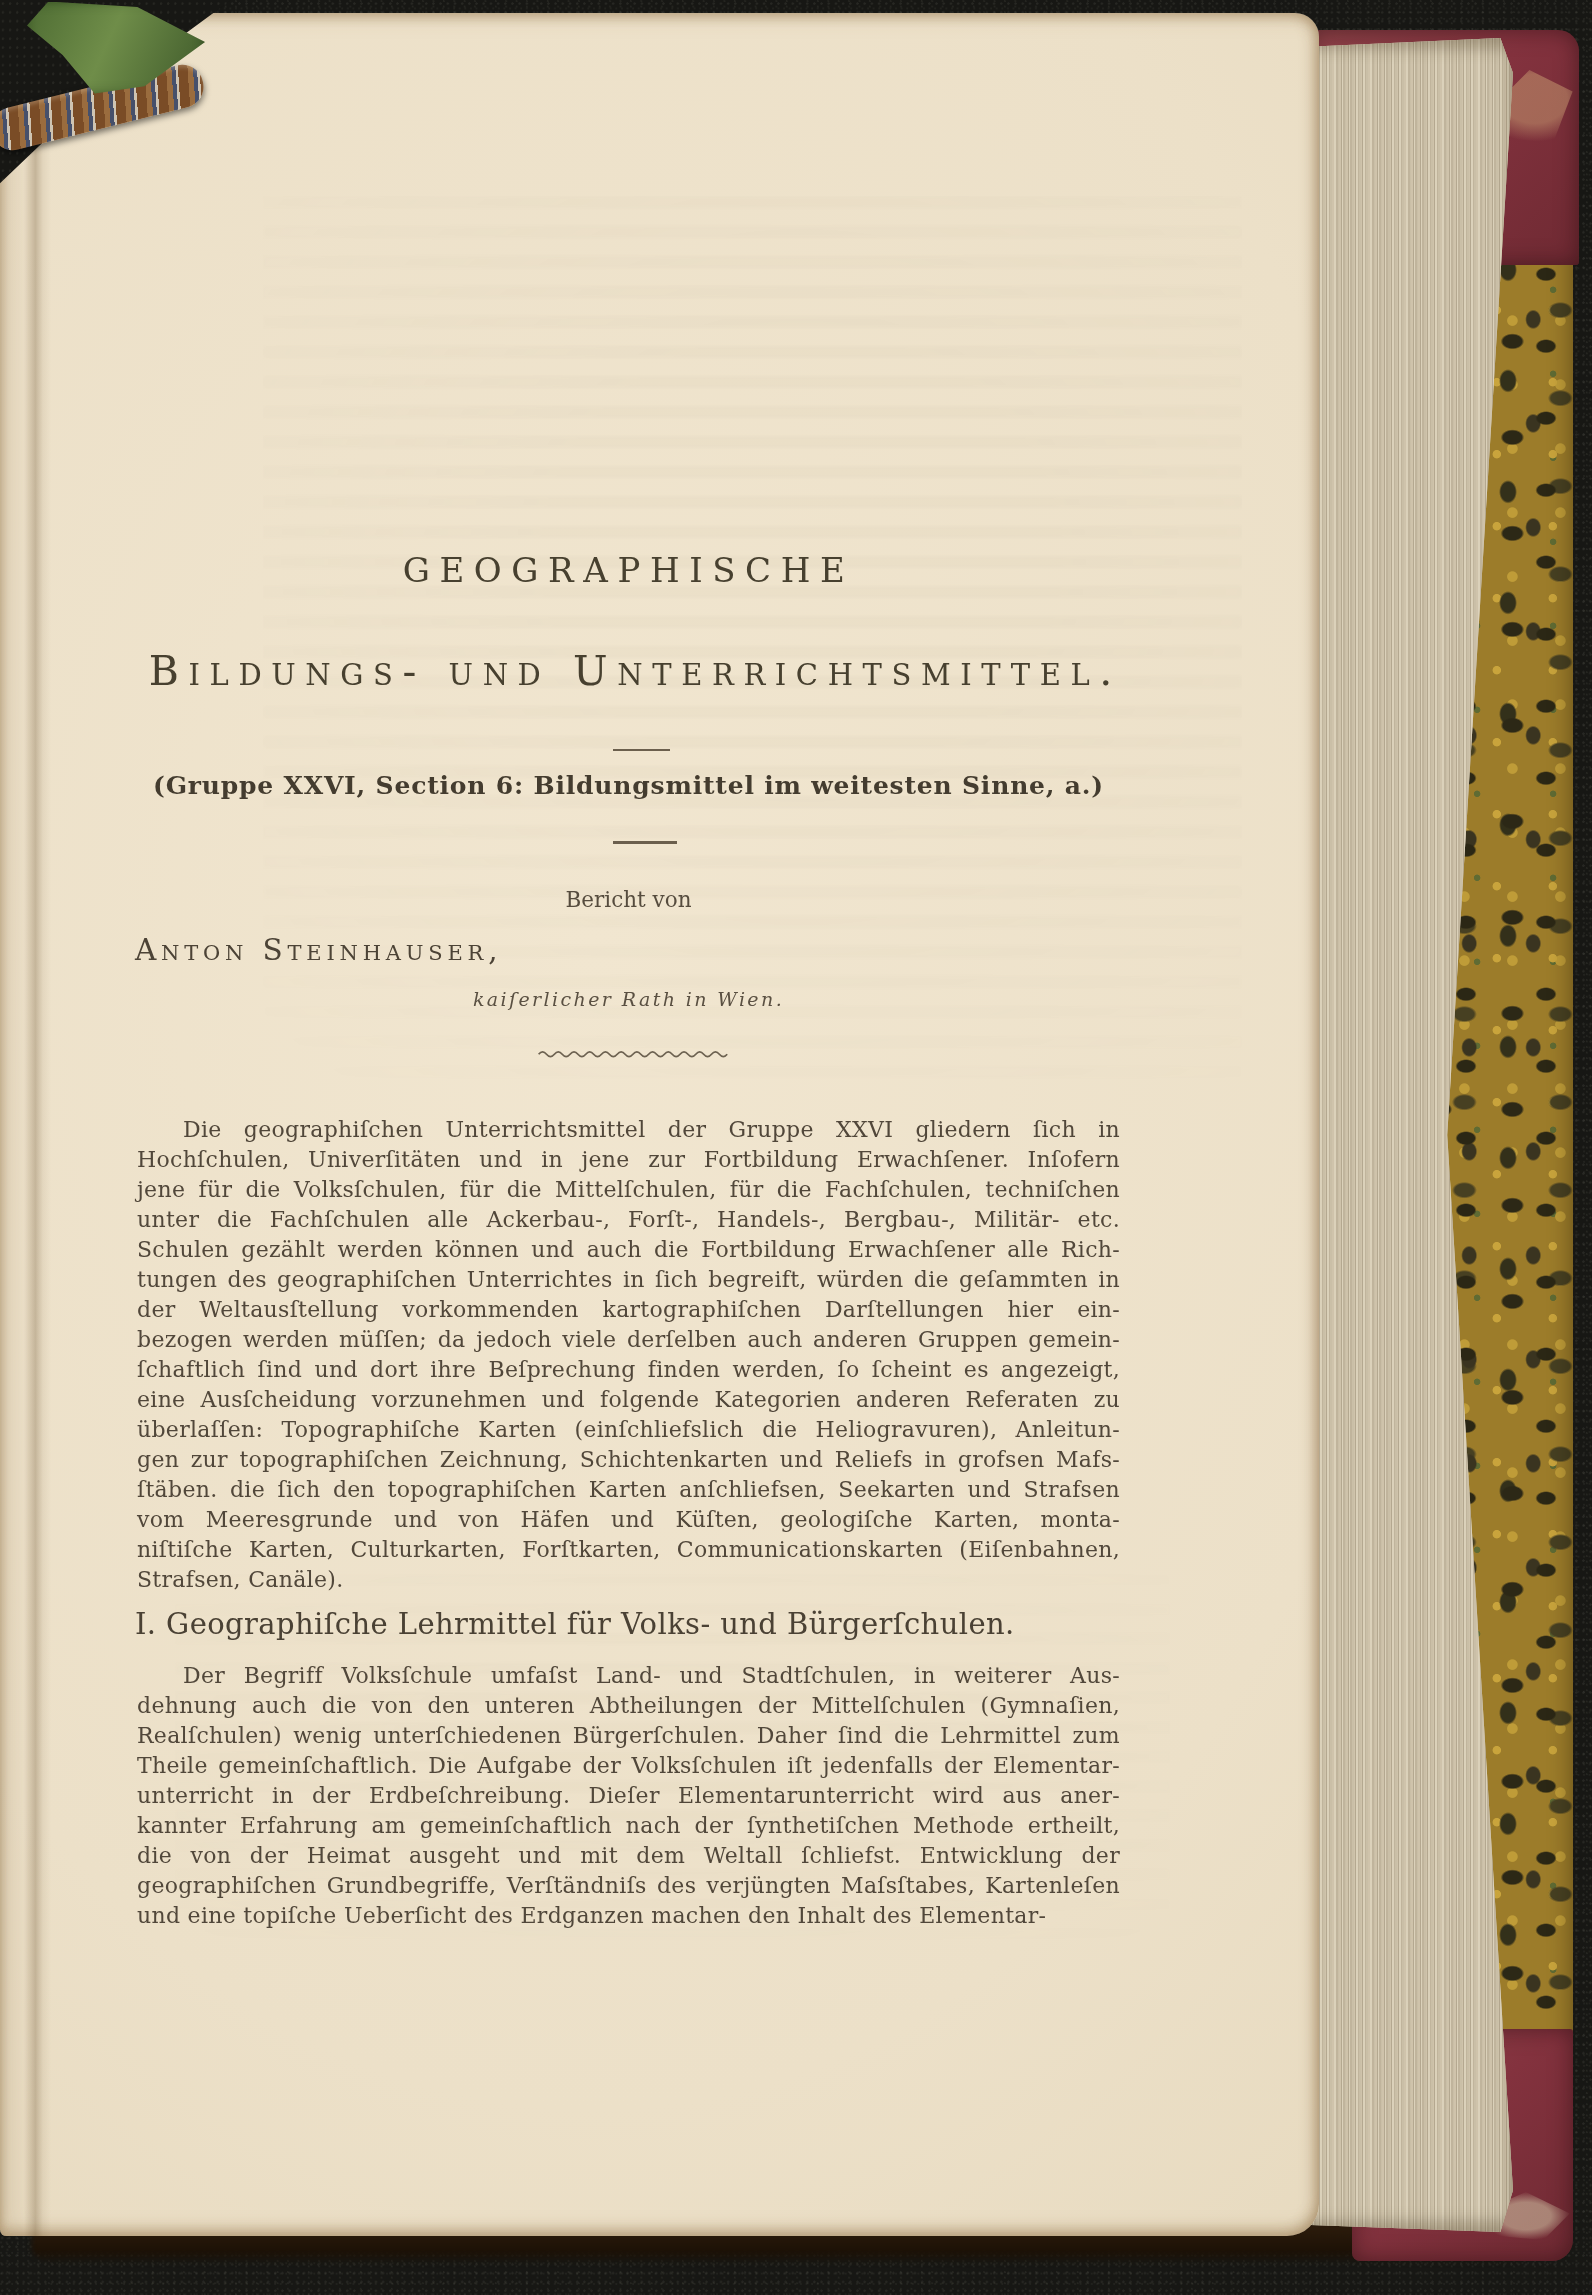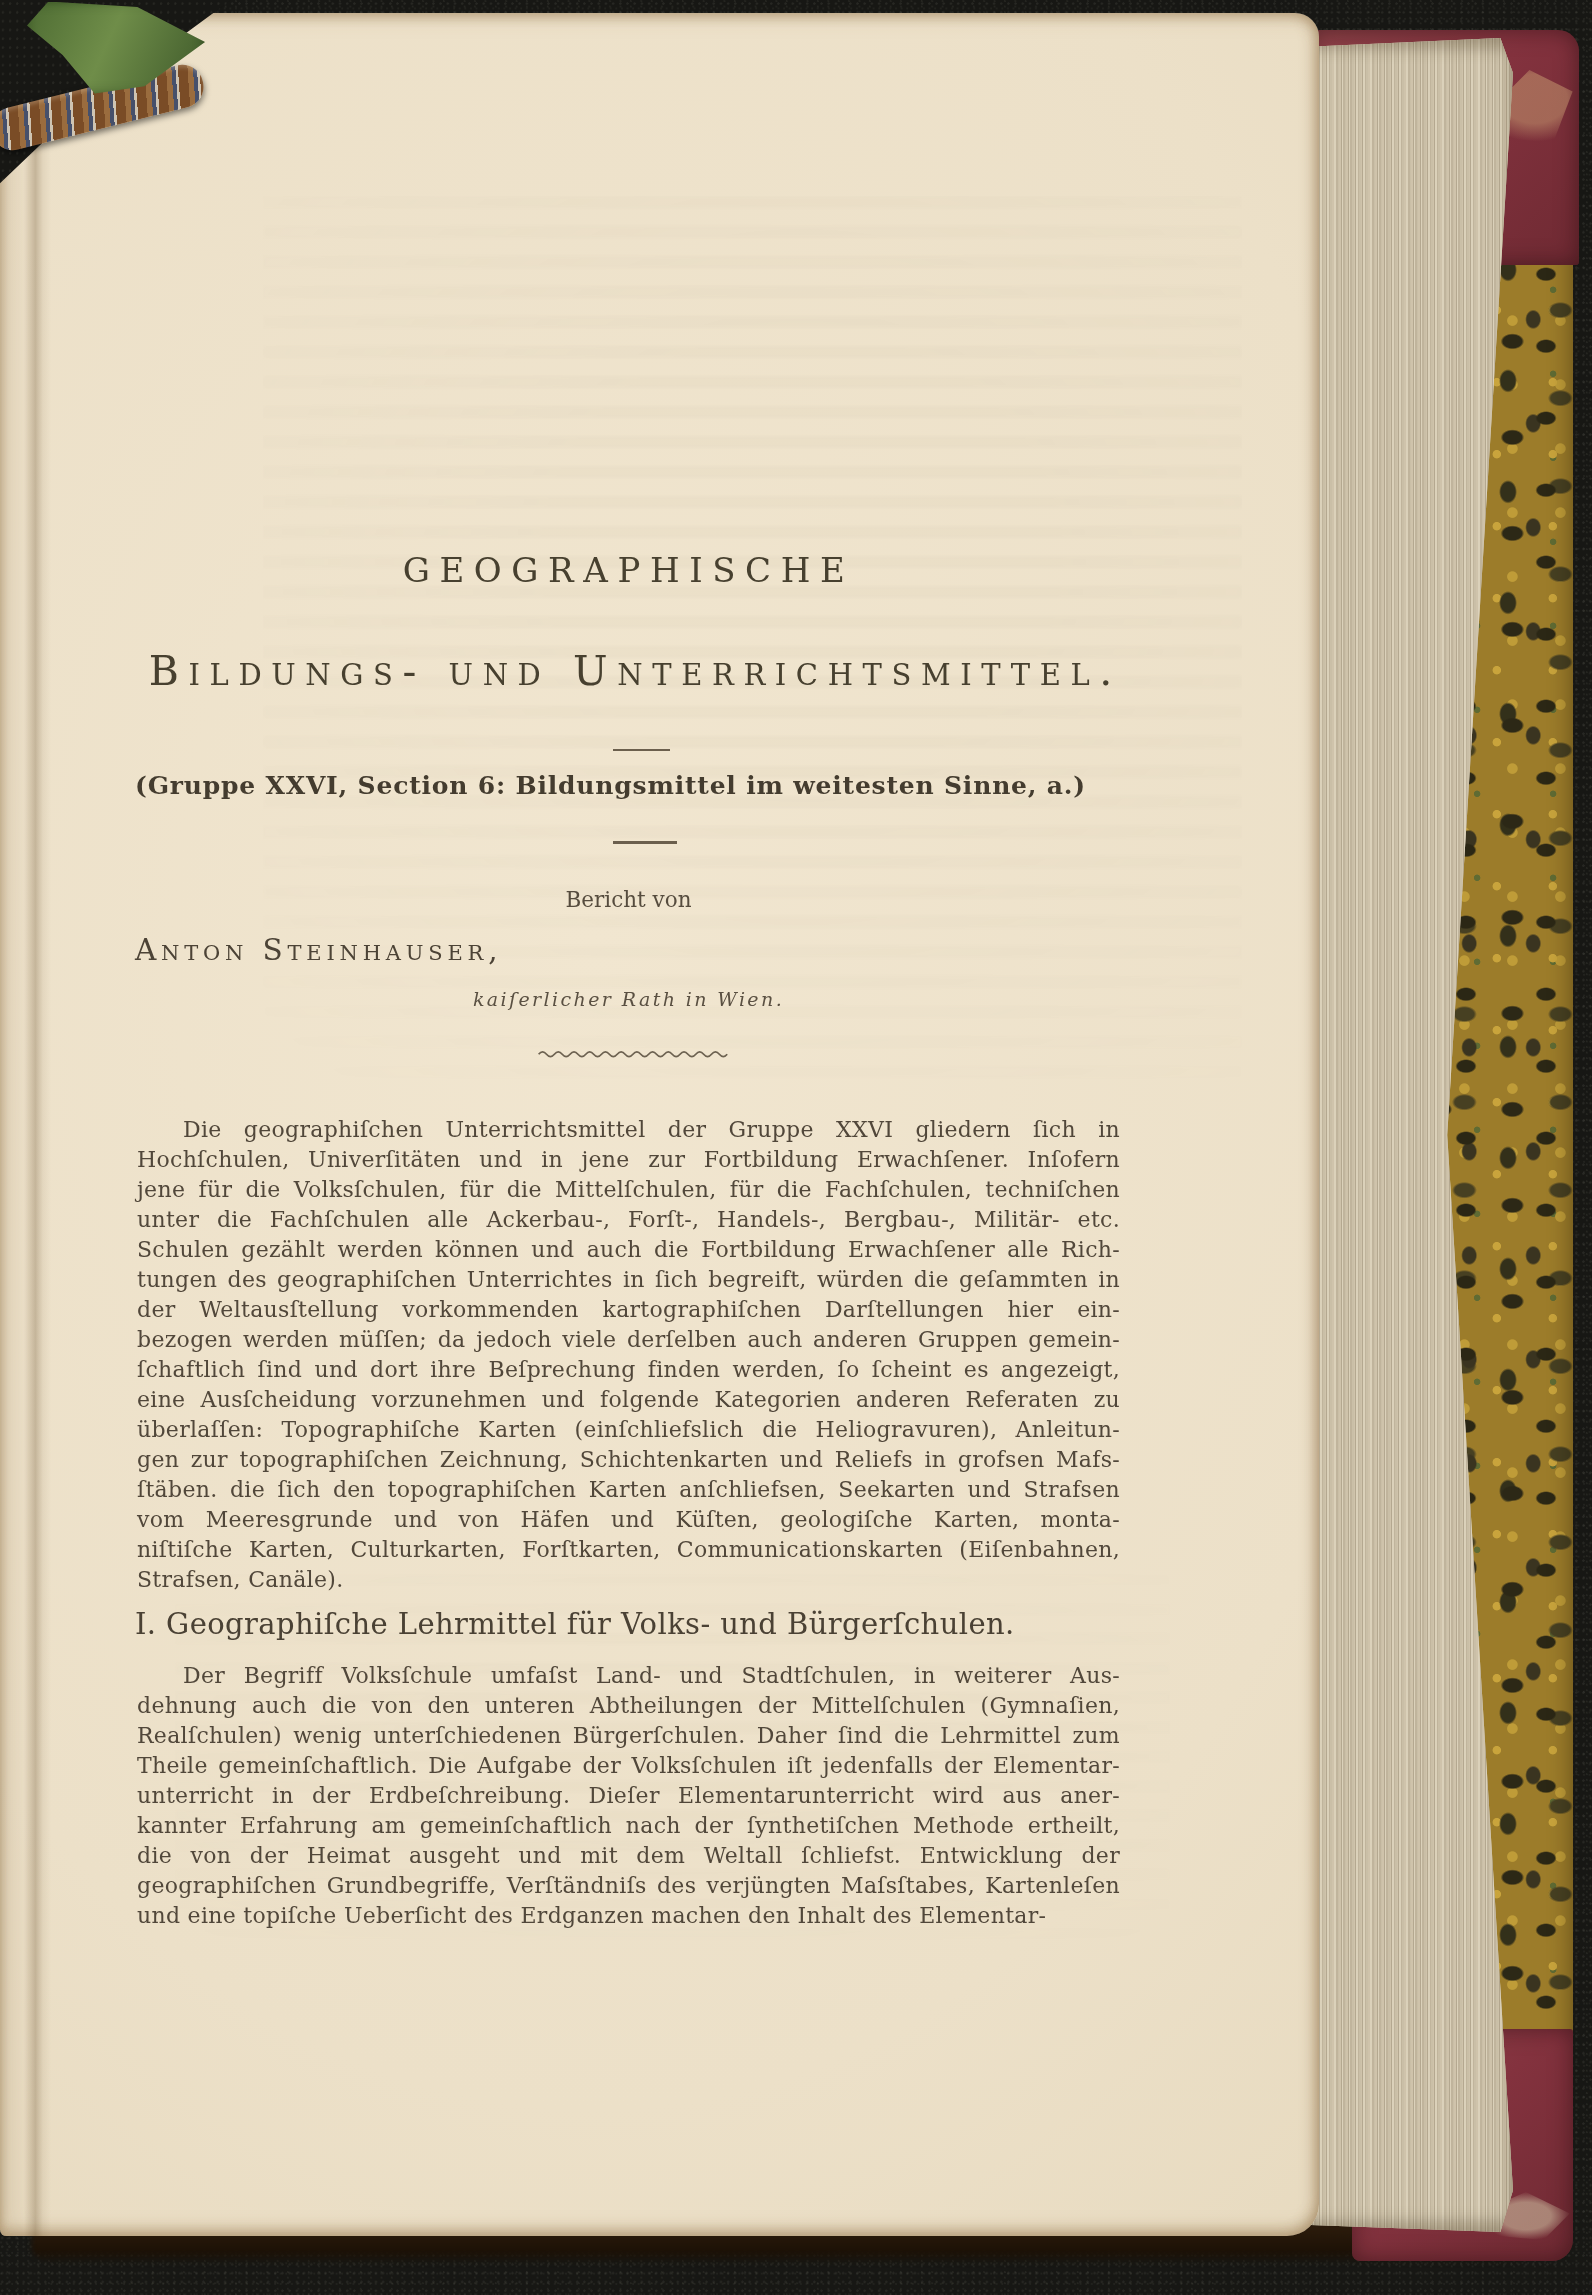--- a/index.html
+++ b/index.html
@@ -79,21 +79,21 @@
     -webkit-mask-image:radial-gradient(80% 75% at 50% 45%,#000 25%,transparent 95%);
     mask-image:radial-gradient(80% 75% at 50% 45%,#000 25%,transparent 95%);}
   
   .page *{box-sizing:border-box;}
   .tx{position:absolute;left:135px;width:987px;color:#4e4438;margin:0;font-weight:400;}
   .title-main{top:537px;text-align:center;font-size:34px;letter-spacing:9.6px;color:#47402f;}
   .title-sub{top:634px;text-align:right;font-size:41px;font-variant:small-caps;letter-spacing:9.6px;color:#47402f;}
   .rule{position:absolute;left:613px;background:#6b5f4d;}
   .rule.r1{top:736px;width:57px;height:2.4px;}
   .rule.r2{top:828px;width:64px;height:3.2px;}
-  .group{top:758px;font-size:25px;font-weight:700;letter-spacing:0.8px;color:#443c2f;}
+  .group{top:758px;text-align:center;font-size:25px;font-weight:700;letter-spacing:0.8px;color:#443c2f;}
   .byline{top:874px;text-align:center;font-size:21.5px;color:#564c3e;}
   .author{top:920px;text-align:left;font-size:29.5px;font-variant:small-caps;letter-spacing:4.8px;color:#4c4336;}
   .author-title{top:975px;text-align:center;font-size:19px;font-style:italic;letter-spacing:2.4px;color:#5a5042;}
   .wavy{position:absolute;left:535px;top:1035px;}
   .par{position:absolute;left:137px;width:983px;font-size:22px;color:#51473a;}
   .par.p1{top:1102px;}
   .par.p2{top:1648px;}
   .body-line{line-height:30px;text-align:justify;text-align-last:justify;letter-spacing:0.3px;}
   .body-line.first-line{text-indent:46px;}
   .body-line.last-line{text-align-last:left;}

